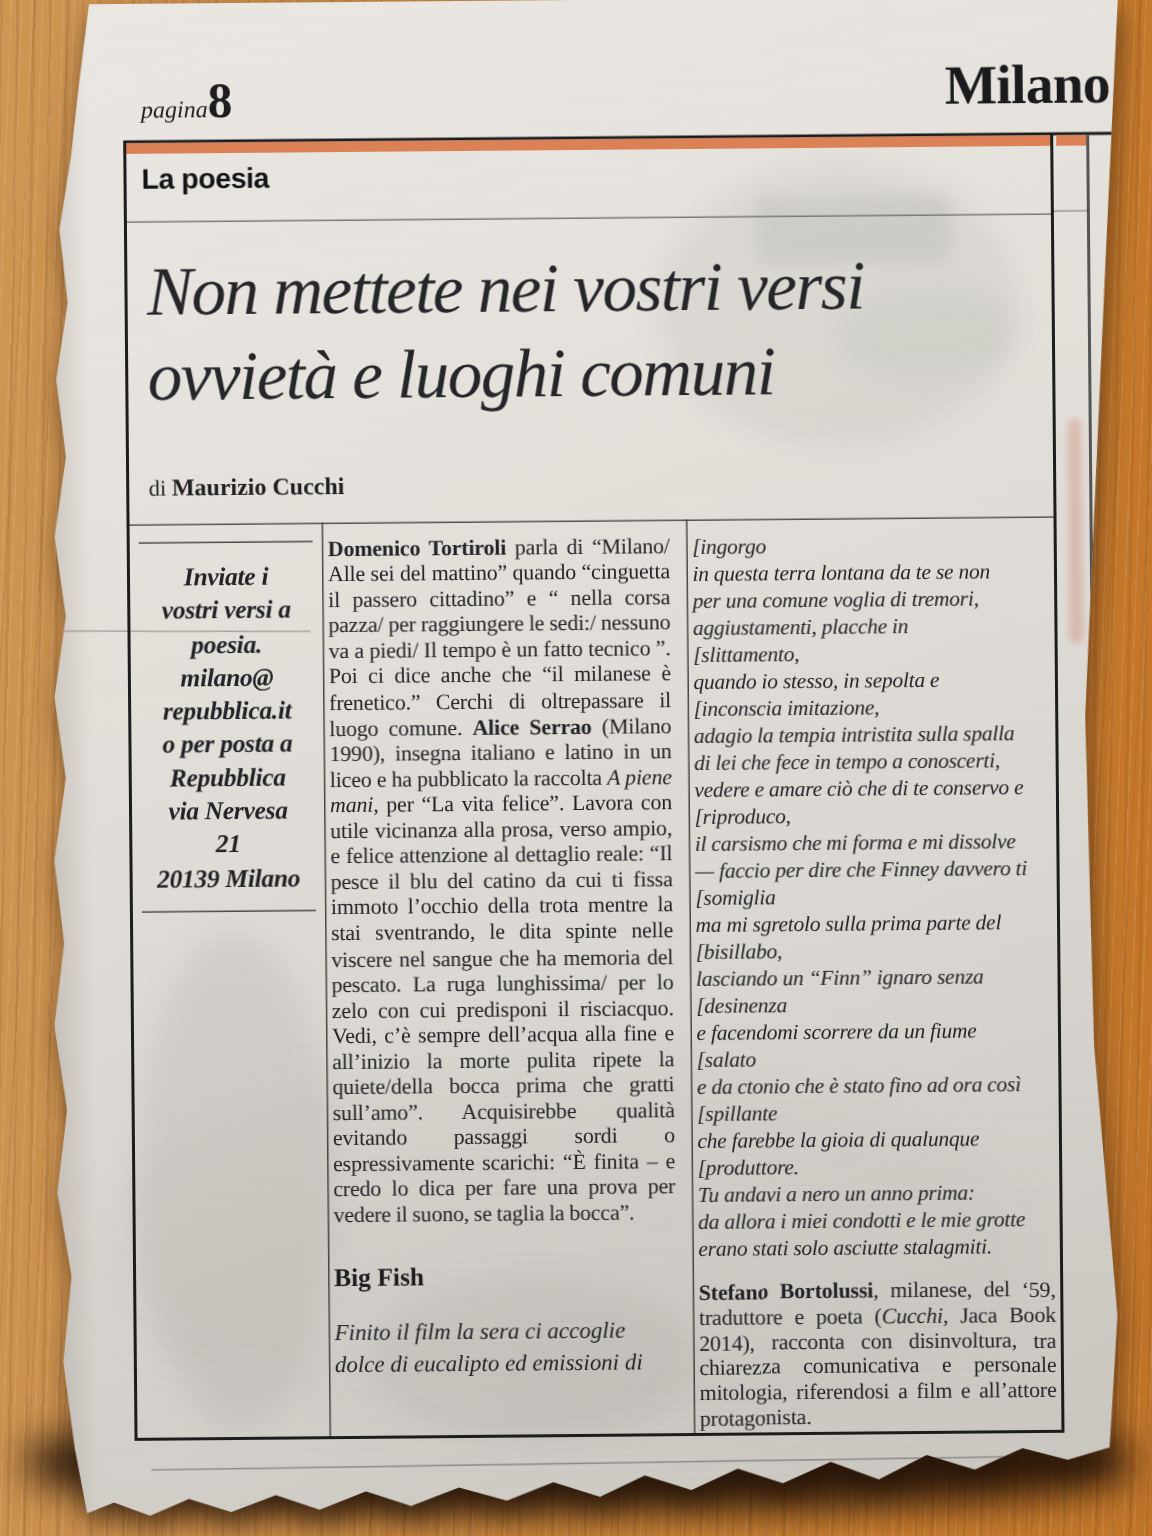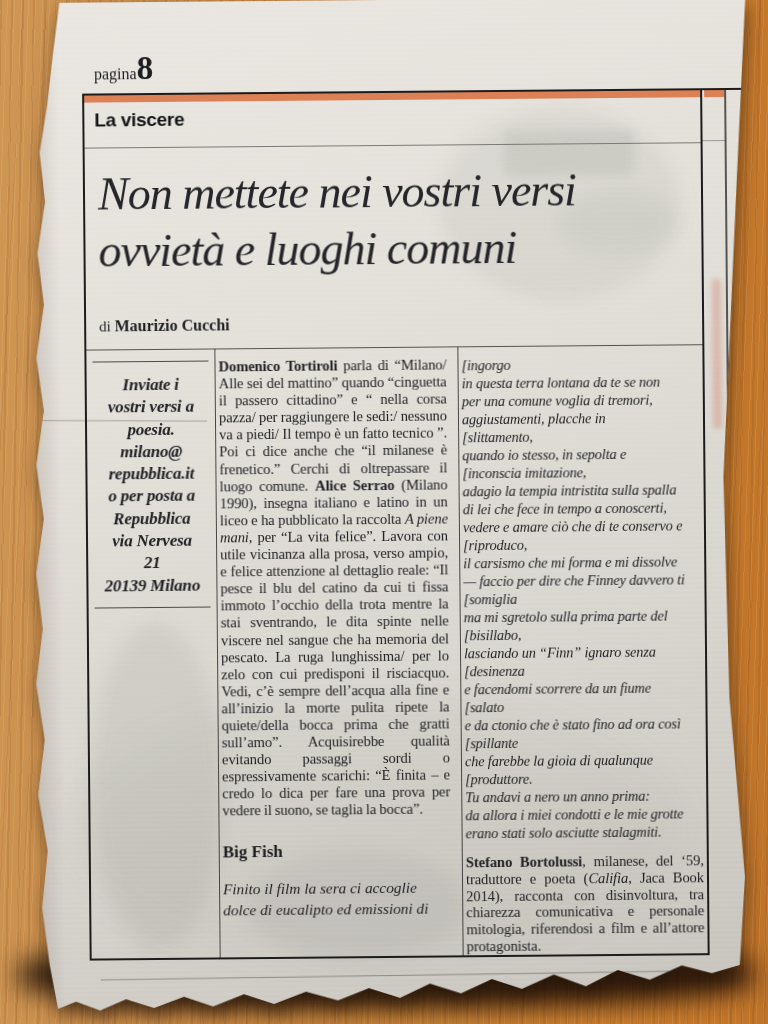--- a/index.html
+++ b/index.html
@@ -32,21 +32,21 @@
   .s1{left:440px;top:110px;width:240px;height:190px;background:rgba(125,130,122,.10);}
   .s2{left:505px;top:132px;width:130px;height:45px;background:rgba(115,125,115,.13);filter:blur(5px);border-radius:6px;}
   .s3{left:88px;top:620px;width:130px;height:330px;background:rgba(108,106,100,.10);}
   .s4{left:240px;top:850px;width:220px;height:110px;background:rgba(108,106,100,.08);}
   .s5{left:60px;top:700px;width:620px;height:260px;background:rgba(110,108,102,.05);filter:blur(16px);}
   .s6{left:712px;top:282px;width:9px;height:150px;background:rgba(205,120,95,.35);filter:blur(2.5px);border-radius:4px;}
   .s7{left:560px;top:195px;width:120px;height:60px;background:rgba(120,126,118,.08);}
   .crease{position:absolute;left:34px;top:418px;width:172px;height:1px;background:rgba(130,125,118,.6);transform:rotate(.6deg);}
 
   .pagina{position:absolute;left:96px;top:48px;color:#1d1d20;}
-  .pg-label{font-size:16px;}
+  .pg-label{font-style:italic;font-size:16px;}
   .pg-num{font-weight:700;font-size:33px;letter-spacing:-1px;}
   .city{position:absolute;right:26px;top:38px;font-weight:700;font-size:37px;letter-spacing:-0.5px;color:#1b1b1e;}
 
   .mast-rule-ext{position:absolute;left:704px;top:91px;width:42px;height:2px;background:#1c1c1c;}
   .kicker-rule-ext{position:absolute;left:704px;top:143px;width:24px;height:1px;background:#999;}
   .strip-accent{position:absolute;left:706px;top:93px;width:20px;height:7px;}
   .strip-vline{position:absolute;left:726px;top:93px;width:2px;height:352px;background:rgba(50,50,50,.8);}
   .bottom-faint-line{position:absolute;left:95px;top:975px;width:590px;height:1px;background:rgba(90,88,84,.55);transform:rotate(-.4deg);}
 
   .frame{position:absolute;left:84px;top:91px;width:620px;height:867px;border:2px solid #1c1c1c;box-sizing:border-box;}
@@ -95,30 +95,31 @@
       <div class="stain s3"></div>
       <div class="stain s4"></div>
       <div class="stain s5"></div>
       <div class="stain s6"></div>
       <div class="stain s7"></div>
       <div class="crease"></div>
 
       <div class="pagina">
         <span class="pg-label">pagina</span><span class="pg-num">8</span>
       </div>
+      <div class="city">Milano</div>
 
       <div class="mast-rule-ext"></div>
       <div class="kicker-rule-ext"></div>
       <div class="strip-accent" style="background: rgb(220, 129, 86);"></div>
       <div class="strip-vline"></div>
       <div class="bottom-faint-line"></div>
 
       <div class="frame">
         <div class="accent" style="background: rgb(220, 129, 86);"></div>
-        <div class="kicker">La viscere</div>
+        <div class="kicker">La poesia</div>
         <div class="kicker-rule"></div>
 
         <h1 class="headline">
             <div class="ln">Non mettete nei vostri versi</div>
             <div class="ln">ovvietà e luoghi comuni</div>
           </h1>
 
         <div class="byline">
           <span class="by-prefix">di</span>
           <span class="by-name">Maurizio Cucchi</span>
@@ -177,19 +178,19 @@
               <div class="ln">e facendomi scorrere da un fiume</div>
               <div class="ln">[salato</div>
               <div class="ln">e da ctonio che è stato fino ad ora così</div>
               <div class="ln">[spillante</div>
               <div class="ln">che farebbe la gioia di qualunque</div>
               <div class="ln">[produttore.</div>
               <div class="ln">Tu andavi a nero un anno prima:</div>
               <div class="ln">da allora i miei condotti e le mie grotte</div>
               <div class="ln">erano stati solo asciutte stalagmiti.</div>
             </div>
-          <p class="body-text closing"><span class="b ">Stefano Bortolussi</span><span class=" ">, milanese, del ‘59, traduttore e poeta (</span><span class=" i">Califia</span><span class=" ">, Jaca Book 2014), racconta con disinvoltura, tra chiarezza comunicativa e personale mitologia, riferendosi a film e all’attore protagonista.</span></p>
+          <p class="body-text closing"><span class="b ">Stefano Bortolussi</span><span class=" ">, milanese, del ‘59, traduttore e poeta (</span><span class=" i">Cucchi</span><span class=" ">, Jaca Book 2014), racconta con disinvoltura, tra chiarezza comunicativa e personale mitologia, riferendosi a film e all’attore protagonista.</span></p>
         </div>
       </div>
 
     </div>
   </div>
 </div>
 
 </body></html>

